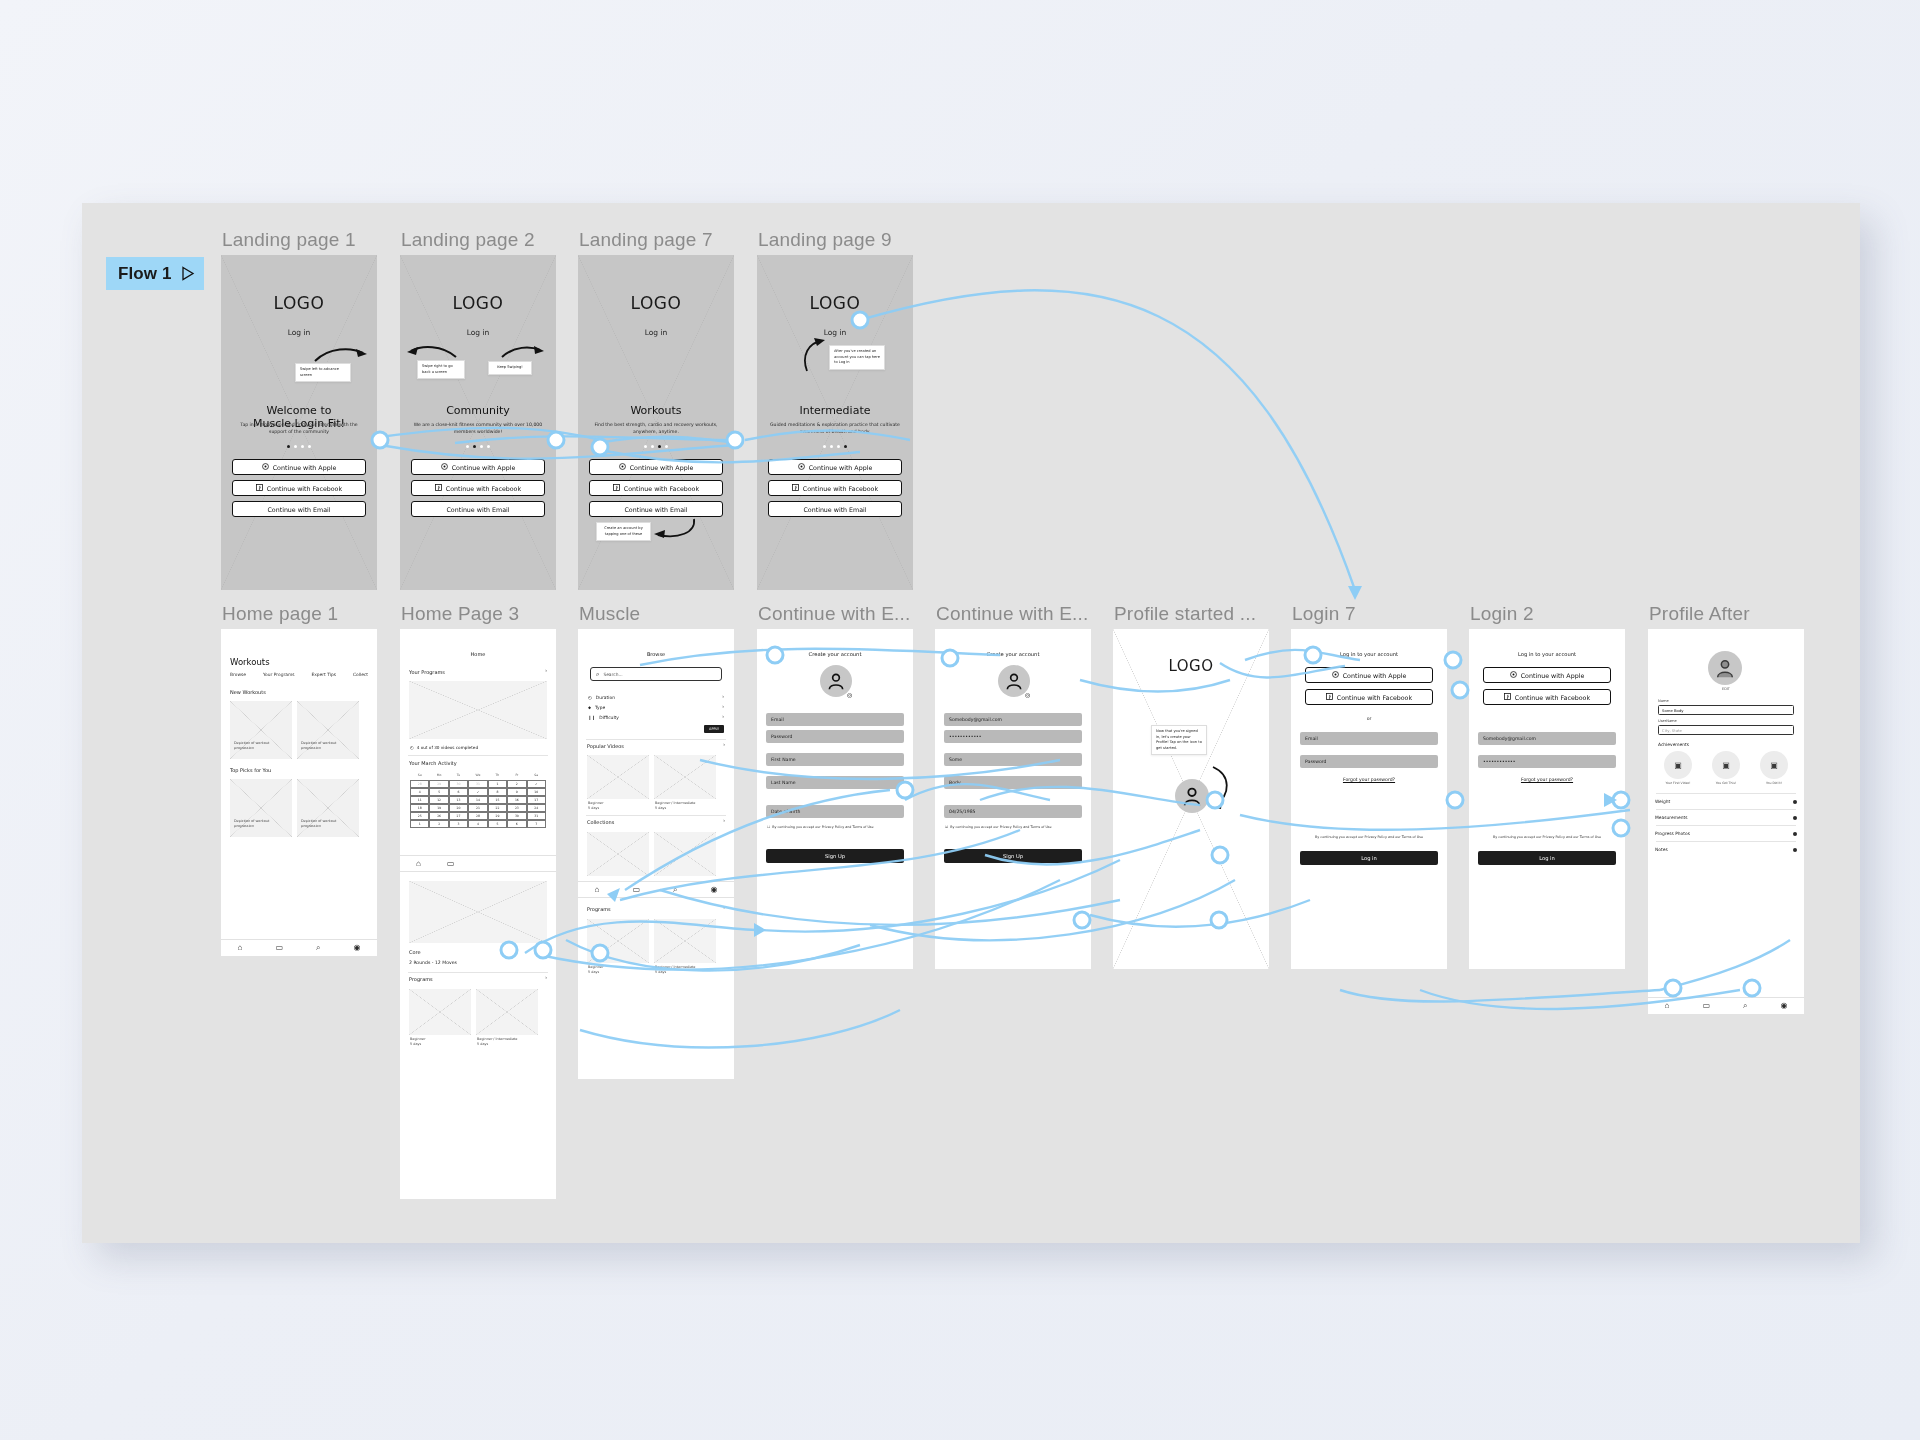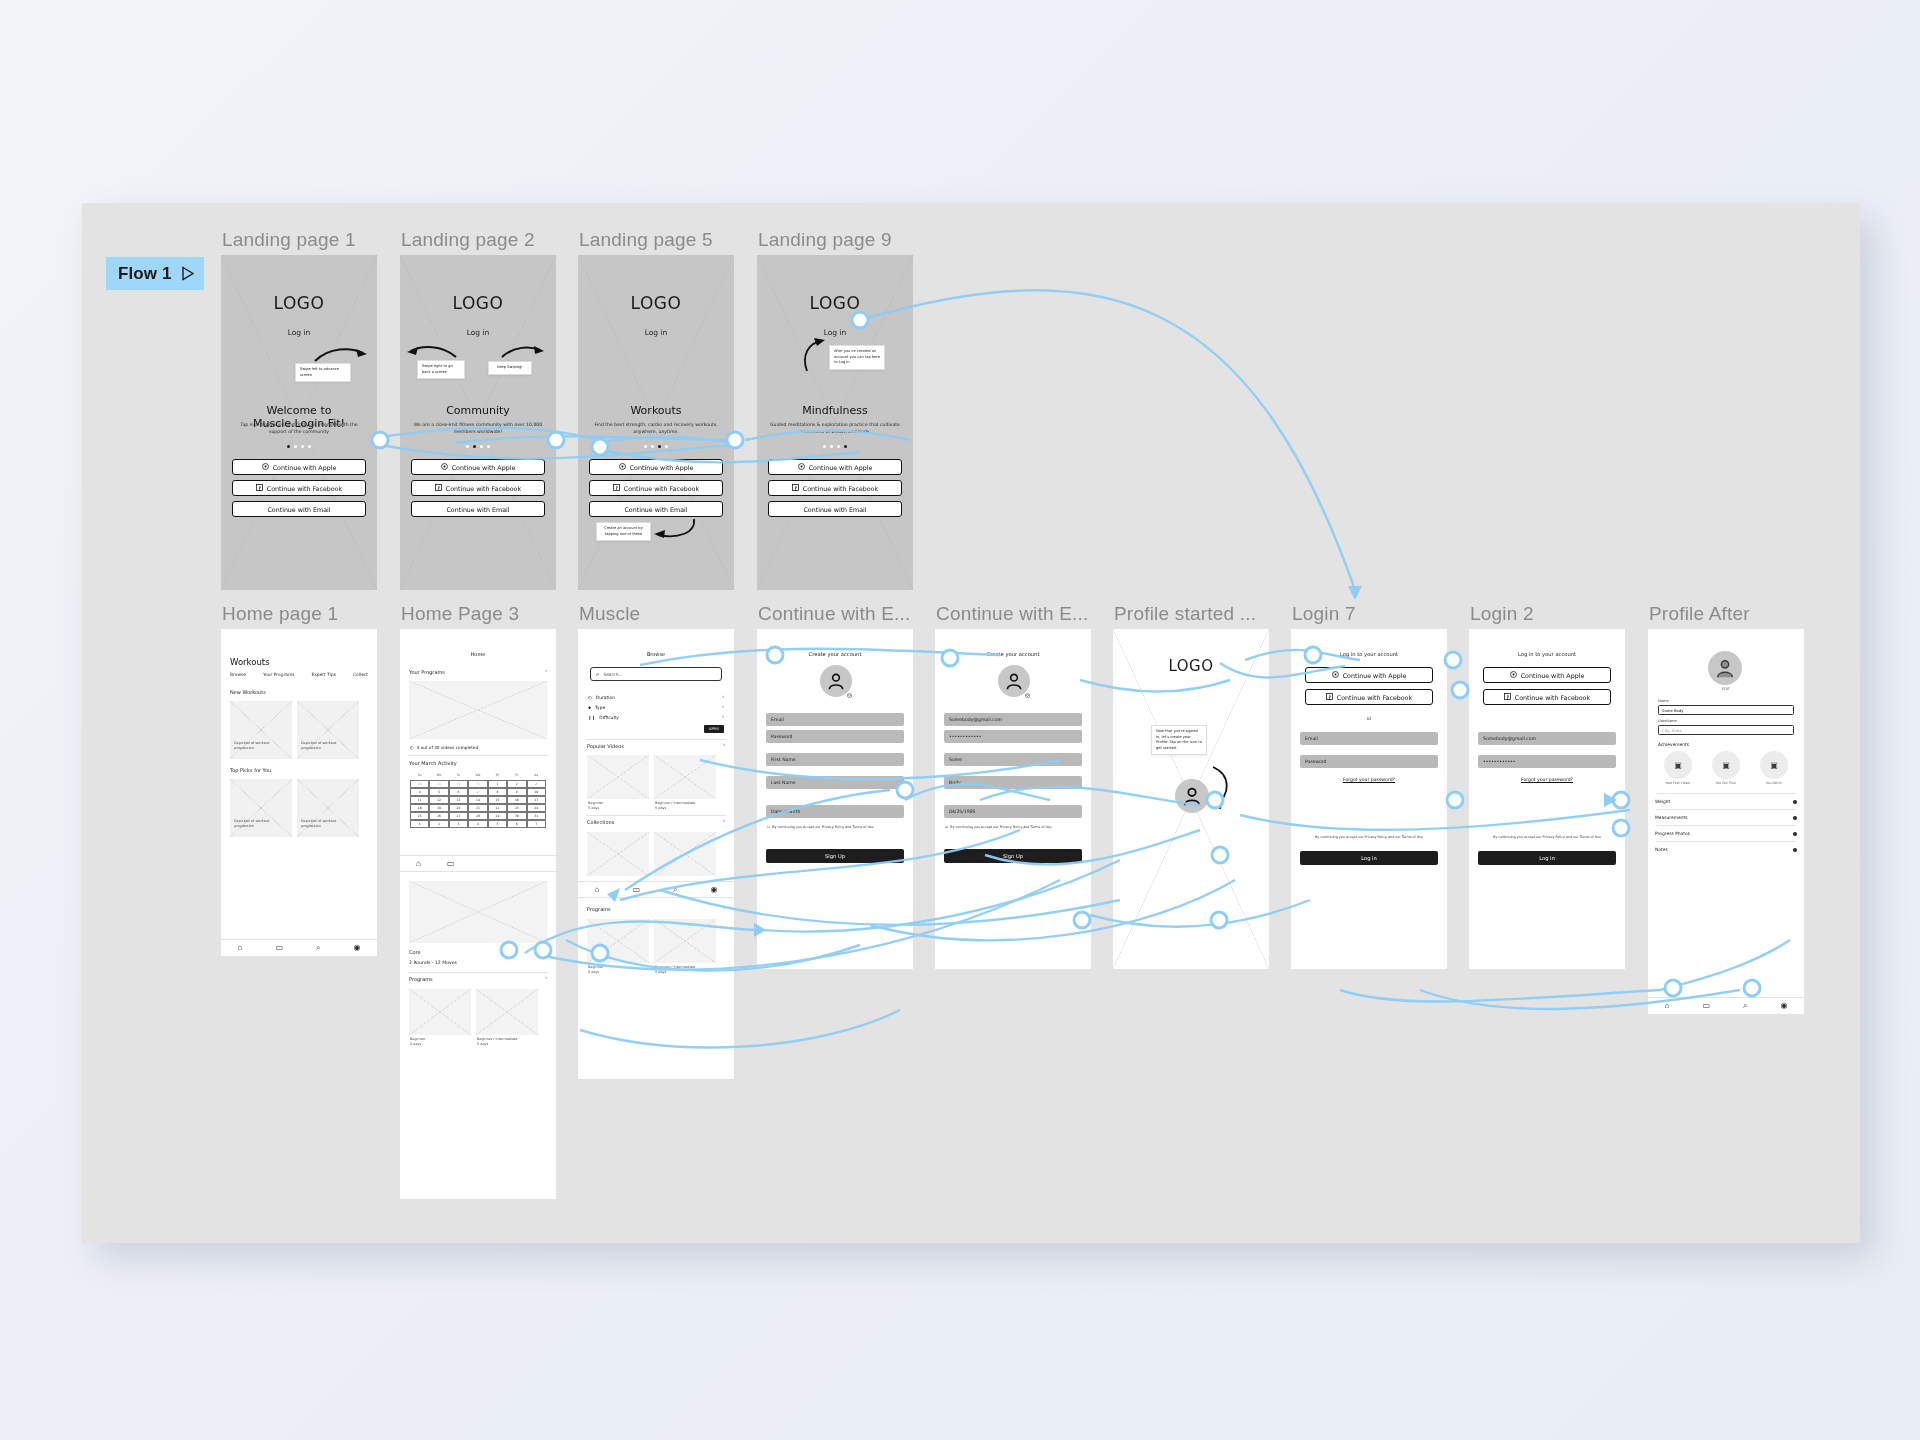--- a/index.html
+++ b/index.html
@@ -282,21 +282,21 @@
             </svg></span>
         <span>Continue with Facebook</span>
       </div>
       <div class="sbtn hand" style="top:246px">
         <span>Continue with Email</span>
       </div>
     </div>
   </div>
 
   <div class="frame" style="left:578px;top:255px;width:156px;height:335px;">
-    <div class="frame-title">Landing page 5</div>
+    <div class="frame-title">Landing page 7</div>
     <div class="screen grey">
       <div class="xbox" style="left:0;top:0;width:100%;height:100%"></div>
       <div class="logo-txt hand" style="top:38px">LOGO</div>
       <div class="login-lnk hand" style="top:73px">Log in</div>
       <div class="head-txt hand" style="top:149px">Workouts</div>
       <div class="sub-txt hand" style="top:167px">Find the best strength, cardio and recovery workouts, anywhere, anytime.</div>
       <div class="dots" style="top:190px">
         <i></i>
           <i></i>
           <i class="on"></i>
@@ -335,21 +335,21 @@
       <div class="xbox" style="left:0;top:0;width:100%;height:100%"></div>
       <div class="logo-txt hand" style="top:38px">LOGO</div>
       <div class="login-lnk hand" style="top:73px">Log in</div>
       <div class="annot-arrow" style="left:46px;top:82px;">
         <svg width="26" height="36">
             <path d="M4,34 C-2,18 6,6 18,4" stroke="#111" stroke-width="1.8" fill="none"></path>
             <polygon points="22,3 11,1 14,9" fill="#111"></polygon>
           </svg>
       </div>
       <div class="callout hand" style="left:72px;top:90px;width:56px;">After you've created an account you can tap here to Log in</div>
-      <div class="head-txt hand" style="top:149px">Mindfulness</div>
+      <div class="head-txt hand" style="top:149px">Intermediate</div>
       <div class="sub-txt hand" style="top:167px">Guided meditations &amp; exploration practice that cultivate awareness of breath and body.</div>
       <div class="dots" style="top:190px">
         <i></i>
           <i></i>
           <i></i>
           <i class="on"></i>
       </div>
       <div class="sbtn hand" style="top:204px">
         <span><svg width="7" height="7" viewBox="0 0 10 10">
               <circle cx="5" cy="5" r="4.2" fill="none" stroke="#111" stroke-width="1.1"></circle>

